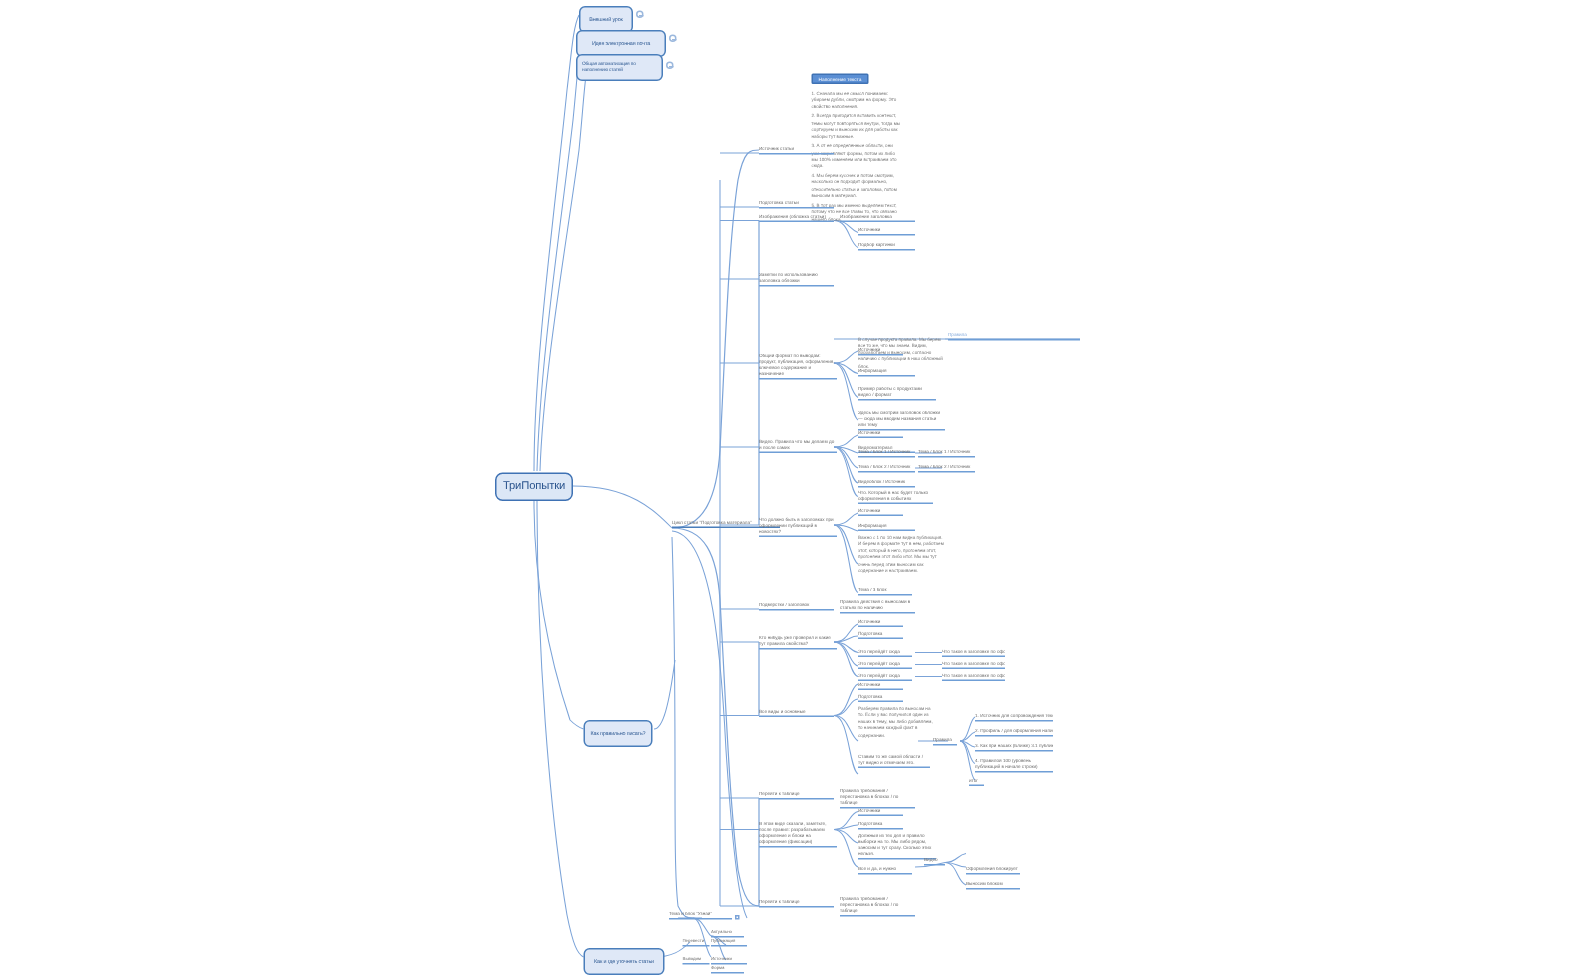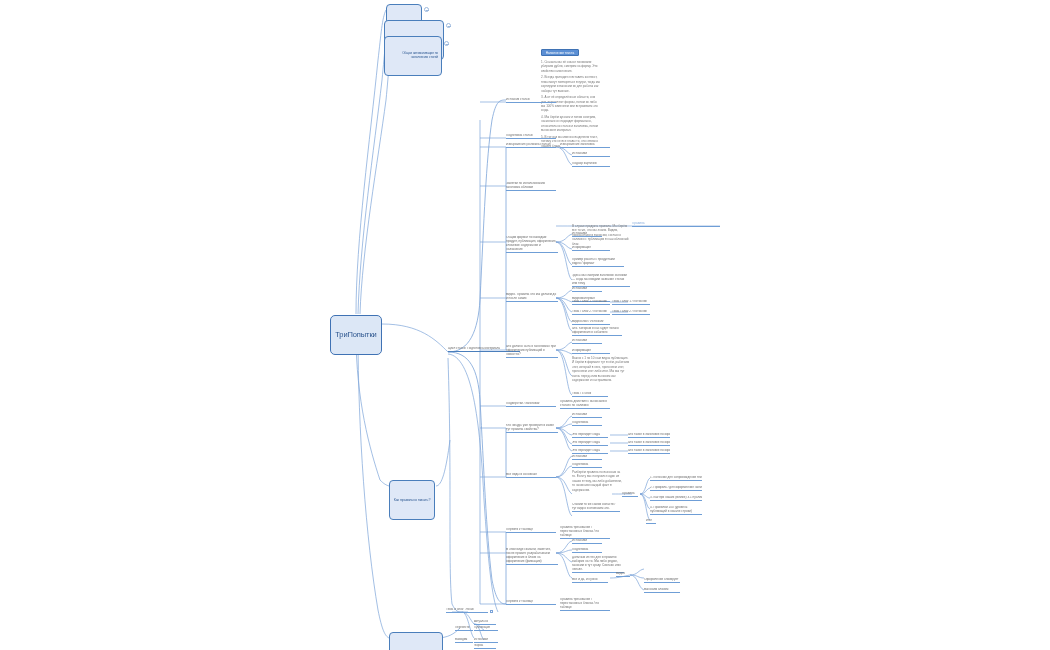--- a/index.html
+++ b/index.html
@@ -17,23 +17,23 @@
   .boxnode{
     position:absolute;
     box-sizing:border-box;
     background:#dfe8f7;
     border:1px solid #4a7ebb;
     border-radius:4px;
     color:#2f5a93;
     display:flex;
     align-items:center;
     justify-content:center;
-    text-align:right;
+    text-align:left;
     line-height:1.15;
-    padding:19px 3px;
+    padding:8px 3px;
     letter-spacing:-0.1px;
   }
   .boxnode.root{
     background:#dce7f6;
     border:1.5px solid #3f72b4;
     border-radius:5px;
     font-size:7.5px;
     color:#2c558e;
   }
   .boxnode.small{font-size:3.6px;}

